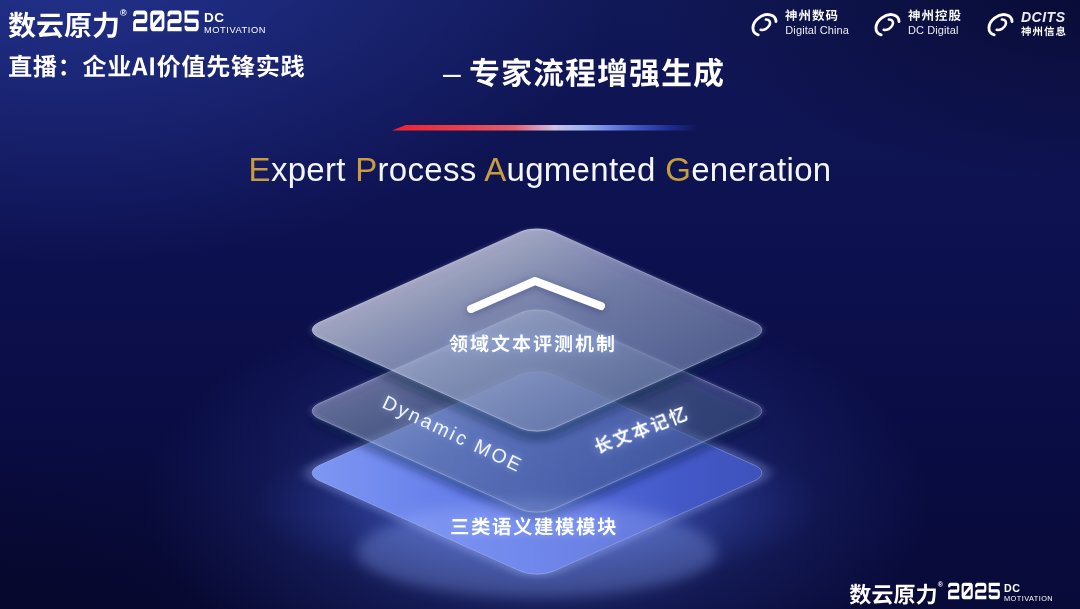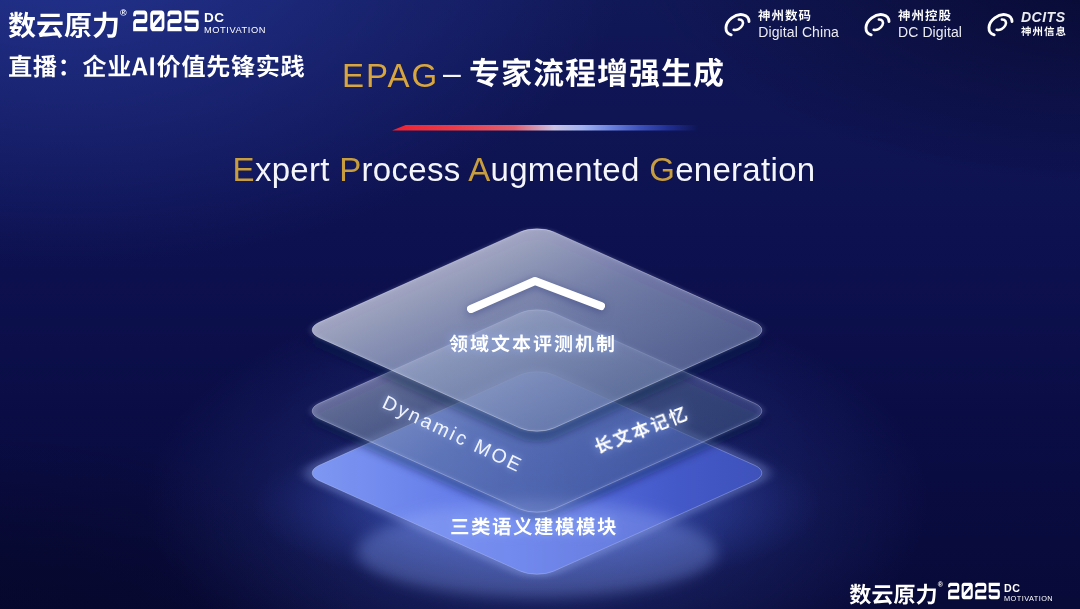--- a/index.html
+++ b/index.html
@@ -37,32 +37,32 @@
   .title-epag{left:342px;top:57px;font-size:33px;letter-spacing:2px;color:var(--gold-title);}
   .title-dash{left:443px;top:55px;font-size:32px;color:#f5f6fb;}
   .title-cn{left:469px;top:57px;font-size:31px;}
 
   
   .underline{left:392px;top:125px;width:306px;height:5.5px;
     background:linear-gradient(90deg,#ee2130 0%,#eb3d4a 22%,#e0606f 40%,#ccc3e2 53%,#a3b3f0 62%,#6e84e0 71%,#3d51bb 81%,#202f94 90%,rgba(16,24,96,0) 100%);
     clip-path:polygon(0 100%,4.5% 0,100% 0,100% 100%);}
 
   
-  .subtitle{left:524px;top:151px;transform:translateX(-50%);font-size:33px;
+  .subtitle{left:540px;top:151px;transform:translateX(-50%);font-size:33px;
     letter-spacing:.3px;white-space:nowrap;color:#f4f6fc;font-weight:400;}
   .subtitle span{position:static;}
   .subtitle .gold{color:var(--gold-letter);}
 
   
   .partners{right:13px;top:9px;display:flex;gap:23px;align-items:center;}
   .partner{display:flex;gap:5px;align-items:flex-start;}
   .partner .swirl{width:31px;height:31px;flex:0 0 auto;}
   .partner .ptxt{display:flex;flex-direction:column;justify-content:center;gap:1px;}
   .partner .cn{font-size:12.5px;}
-  .partner .en{font-size:14px;letter-spacing:.1px;color:rgba(255,255,255,.92);}
+  .partner .en{font-size:11px;letter-spacing:.1px;color:rgba(255,255,255,.92);}
   .partner .en-big{font-size:14px;font-weight:bold;font-style:italic;letter-spacing:.5px;}
   .partner .cn-small{font-size:10.5px;}
 
   
   .lbl{color:#fff;white-space:nowrap;filter:drop-shadow(0 0 5px rgba(150,180,255,.75));}
   .lbl-top{left:533px;top:345px;transform:translate(-50%,-50%);font-size:19px;}
   .lbl-mid-left{left:453px;top:434px;transform:translate(-50%,-50%) rotate(25.5deg);
     font-size:19.5px;letter-spacing:2.5px;font-weight:400;color:#f2f5ff;
     text-shadow:0 0 6px rgba(160,190,255,.8);filter:none;}
   .lbl-mid-right{left:642px;top:431px;transform:translate(-50%,-50%) rotate(-21deg);font-size:18px;}
@@ -173,21 +173,20 @@
           <path transform="translate(1447.2,0)" d="M23 0H60V185H23Z"></path>
           <path transform="translate(1535.4,0)" d="M175 112V-22H206V112ZM106 111V77C106 55 104 20 72 -4C80 -8 90 -18 94 -24C131 5 137 47 137 76V111ZM62 212C49 176 28 141 6 118C11 111 19 94 22 87C26 92 31 97 36 103V-22H66V120C72 114 78 104 81 98C115 117 140 142 157 169C175 141 199 116 224 101C229 108 238 120 245 125C216 140 188 168 171 196L176 208L145 213C133 181 109 147 66 124V150C75 168 83 186 90 204Z"></path>
           <path transform="translate(1791.6,0)" d="M146 212C146 205 145 198 144 190H84V164H141L138 147H94V8H73V-18H242V8H223V147H165L169 164H236V190H174L178 211ZM121 8V22H195V8ZM121 90H195V76H121ZM121 111V125H195V111ZM121 56H195V42H121ZM59 212C47 176 26 140 5 118C10 110 18 94 21 86C26 92 30 98 34 104V-22H62V148C72 166 80 184 87 203Z"></path>
           <path transform="translate(2047.8,0)" d="M110 212V178H78C80 187 83 195 85 203L54 209C49 183 37 149 21 129C28 126 40 120 48 115C55 125 61 137 67 150H110V109H14V80H73C69 47 60 19 10 3C16 -4 25 -16 28 -24C86 -2 99 36 104 80H141V19C141 -9 148 -18 176 -18C182 -18 199 -18 205 -18C228 -18 236 -8 239 32C231 34 218 39 212 44C211 14 210 10 202 10C198 10 184 10 180 10C172 10 171 11 171 19V80H237V109H140V150H217V178H140V212Z"></path>
           <path transform="translate(2304.0,0)" d="M13 90V63H42V28C42 17 35 8 29 5C34 -1 41 -14 43 -21C47 -16 55 -9 98 21V2H152V-22H181V2H234V25H181V36H220V57H181V67H225V88H181V103H152V88H106V67H152V57H112V36H152V25H102C100 31 96 42 94 50L70 34V63H97V90H70V115H90V142H32C36 148 40 155 43 162H98V188H54L60 204L34 212C28 190 18 169 5 154C10 148 17 132 20 126L26 134V115H42V90ZM186 165C180 158 174 152 166 146C158 152 152 158 146 165ZM146 212C135 189 114 168 92 156C97 150 106 139 109 134C116 138 122 143 128 148C133 142 139 137 145 132C128 122 108 115 88 111C94 106 100 96 103 89C126 95 147 103 166 115C185 104 206 94 229 89C232 96 240 107 246 113C226 117 206 123 189 132C204 145 217 161 225 181L207 190L202 188H162C166 194 169 199 171 205Z"></path>
           <path transform="translate(2560.2,0)" d="M132 16C164 7 197 -8 216 -21L235 2C214 15 179 30 146 39ZM58 136C71 129 87 117 94 108L113 130C105 138 88 149 76 156ZM32 99C46 92 62 80 70 72L88 94C80 102 63 113 50 119ZM19 189V132H49V161H200V132H232V189H147C143 198 138 208 133 216L102 206C106 201 108 195 111 189ZM17 68V44H98C84 26 60 13 19 4C25 -3 33 -14 36 -22C91 -8 120 13 135 44H234V68H144C150 92 152 119 152 150H121C120 118 119 90 112 68Z"></path>
           <path transform="translate(2816.4,0)" d="M43 178H78V145H43ZM176 194C186 187 200 177 207 170L225 188C218 194 204 203 193 209ZM6 16 14 -12C41 -2 76 10 108 23L103 48L77 39V69H102V94H77V120H105V203H18V120H50V30L40 27V102H17V20ZM216 88C208 76 199 65 188 55C186 65 184 76 182 87L238 98L233 124L178 114L175 137L231 146L226 172L174 164C173 180 172 196 173 212H144C144 195 144 177 145 160L113 155L118 128L147 132L150 108L108 101L112 74L153 82C156 65 159 50 164 36C144 23 121 13 98 6C104 -1 112 -11 116 -19C136 -11 156 -2 174 10C183 -10 196 -22 212 -22C231 -22 239 -14 244 17C238 20 229 26 223 33C222 13 220 6 215 6C208 6 202 14 197 27C214 41 229 58 241 76Z"></path>
         </g>
       </svg></div>
 
-  <div class="title-epag">EPAG</div>
   <div class="title-dash">–</div>
   <div class="title-cn glyph-run"><svg width="256.0" height="31.0" viewBox="0 0 256.0 31.0">
         <g fill="currentColor" transform="translate(0,27.3) scale(0.124,-0.124)">
           <path transform="translate(0.0,0)" d="M99 214 93 190H33V161H86L80 140H12V111H72C66 93 61 76 56 62L80 62H88H167C156 51 144 40 133 29C114 35 94 40 78 44L62 22C102 11 156 -9 182 -24L199 2C190 7 178 12 164 18C185 38 207 60 224 78L201 92L196 90H97L103 111H236V140H112L117 161H218V190H125L130 210Z"></path>
           <path transform="translate(258.1,0)" d="M102 206C104 202 106 197 108 192H17V136H46V165H203V136H234V192H145C142 200 138 208 134 215ZM194 122C182 110 163 96 146 84C141 95 134 106 124 114C130 118 135 122 139 126H195V152H54V126H98C75 114 45 104 17 98C22 93 29 81 32 75C56 81 80 90 102 101C104 99 106 96 109 93C87 78 46 63 15 56C20 50 26 40 30 33C58 42 95 58 120 74C122 71 123 68 124 64C99 44 51 22 11 13C17 6 24 -4 27 -12C60 -2 100 17 128 36C128 25 125 15 121 11C118 6 113 5 108 5C102 5 94 6 84 6C90 -2 92 -14 93 -22C100 -22 108 -22 113 -22C126 -22 134 -20 143 -10C156 0 162 29 155 59L162 64C175 30 195 3 225 -12C229 -4 238 8 245 13C216 24 196 50 186 79C197 86 208 95 218 102Z"></path>
           <path transform="translate(516.1,0)" d="M141 89V-12H168V89ZM99 89V66C99 45 96 18 67 -2C74 -6 84 -15 88 -21C122 3 126 38 126 65V89ZM183 89V15C183 -2 185 -8 189 -12C193 -16 200 -18 206 -18C210 -18 215 -18 219 -18C224 -18 229 -17 233 -14C237 -12 239 -8 241 -3C243 2 244 15 244 26C238 28 228 33 224 37C224 26 224 17 223 13C222 9 222 8 221 6C220 6 219 6 218 6C217 6 215 6 214 6C213 6 212 6 212 7C211 8 210 10 210 14V89ZM18 188C34 180 54 167 63 158L80 182C70 192 50 203 34 210ZM8 118C24 112 45 100 54 91L71 116C60 124 40 135 24 141ZM12 1 38 -20C53 5 68 34 82 60L60 80C45 51 26 20 12 1ZM138 206C141 199 144 190 146 182H81V156H124C116 145 107 134 103 131C98 126 89 124 83 123C85 116 89 102 90 95C100 98 113 100 207 106C211 100 215 95 217 90L241 106C233 119 216 140 202 156H237V182H178C174 192 170 204 165 213ZM177 145 190 130 135 127C142 136 150 146 157 156H194Z"></path>
           <path transform="translate(774.2,0)" d="M142 178H201V143H142ZM115 203V118H230V203ZM113 56V31H156V9H97V-17H242V9H186V31H231V56H186V77H237V103H107V77H156V56ZM85 210C66 201 35 194 7 189C10 183 14 173 16 166C26 168 36 169 46 171V142H10V114H42C33 90 19 63 5 47C10 39 16 27 19 18C29 31 38 48 46 68V-22H75V76C81 66 87 57 90 50L108 74C103 80 82 101 75 107V114H102V142H75V178C86 180 96 183 105 187Z"></path>
           <path transform="translate(1032.3,0)" d="M118 147C124 136 130 122 132 112L148 118C147 128 140 142 134 153ZM7 38 16 8C38 16 64 27 88 37L83 64L62 56V125H84V153H62V209H34V153H11V125H34V46C24 43 15 40 7 38ZM92 176V89H232V176H202L222 204L191 213C186 202 179 187 172 176H134L150 184C146 192 139 204 132 213L107 202C112 194 118 184 122 176ZM116 157H150V109H116ZM172 157H206V109H172ZM131 23H192V12H131ZM131 44V57H192V44ZM104 79V-22H131V-10H192V-22H221V79ZM188 152C185 142 178 127 173 118L187 112C193 121 200 134 206 146Z"></path>
           <path transform="translate(1290.3,0)" d="M139 175H194V156H139ZM112 199V131H153V114H107V42H153V15L96 12L100 -17C130 -15 172 -12 213 -8C216 -15 218 -20 218 -25L245 -14C240 1 230 24 218 42H230V114H182V131H222V199ZM193 34 202 18 182 16V42H214ZM133 90H153V66H133ZM182 90H203V66H182ZM18 144C16 117 12 82 8 60H65C63 26 60 12 56 8C54 6 51 5 48 5C43 5 33 5 22 6C27 -2 30 -13 31 -21C43 -22 55 -22 62 -21C70 -20 76 -18 81 -11C88 -2 92 20 95 75C95 78 96 86 96 86H39L42 117H94V200H13V172H67V144Z"></path>
           <path transform="translate(1548.4,0)" d="M52 209C43 175 27 140 8 119C15 115 28 106 34 101C43 111 50 124 58 138H110V94H42V64H110V14H13V-15H239V14H141V64H216V94H141V138H226V167H141V212H110V167H71C76 178 80 190 83 202Z"></path>

